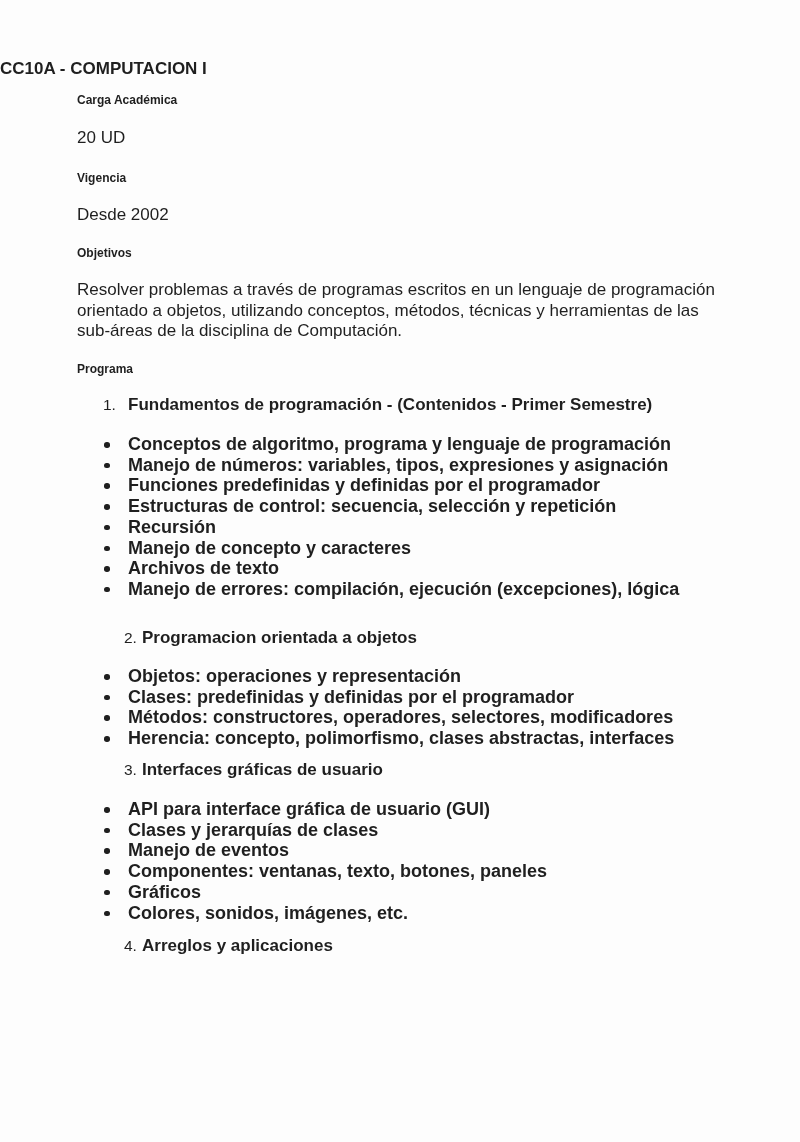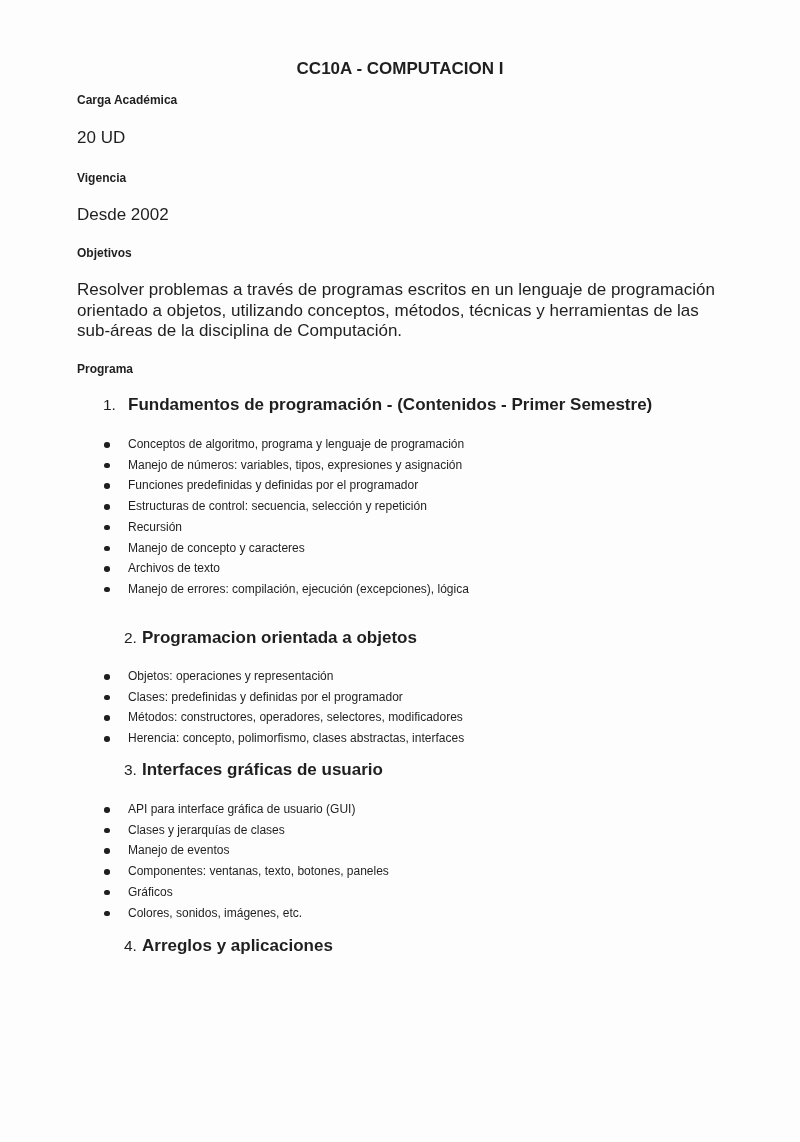--- a/index.html
+++ b/index.html
@@ -25,21 +25,20 @@
   }
   .bold {
     font-weight: bold;
     font-size: 12px;
   }
   .doc-title {
     position: absolute;
     top: 59px;
     left: 0;
     width: 100%;
-    text-align: center;
     font-weight: bold;
     font-size: 17px;
     line-height: 20.7px;
     margin: 0;
   }
   .para {
     white-space: nowrap;
   }
   .para div {
     line-height: 20.7px;
@@ -63,23 +62,24 @@
   ul.bullets {
     position: absolute;
     left: 77px;
     margin: 0;
     padding: 0;
     list-style: none;
   }
   ul.bullets li {
     position: relative;
     padding-left: 51px;
-    font-size: 12px;
+    font-size: 18px;
     line-height: 20.7px;
     white-space: nowrap;
+    font-weight: bold;
   }
   ul.bullets li::before {
     content: "";
     position: absolute;
     left: 27px;
     top: 8px;
     width: 5.5px;
     height: 5.5px;
     border-radius: 50%;
     background: #1f1f1f;

